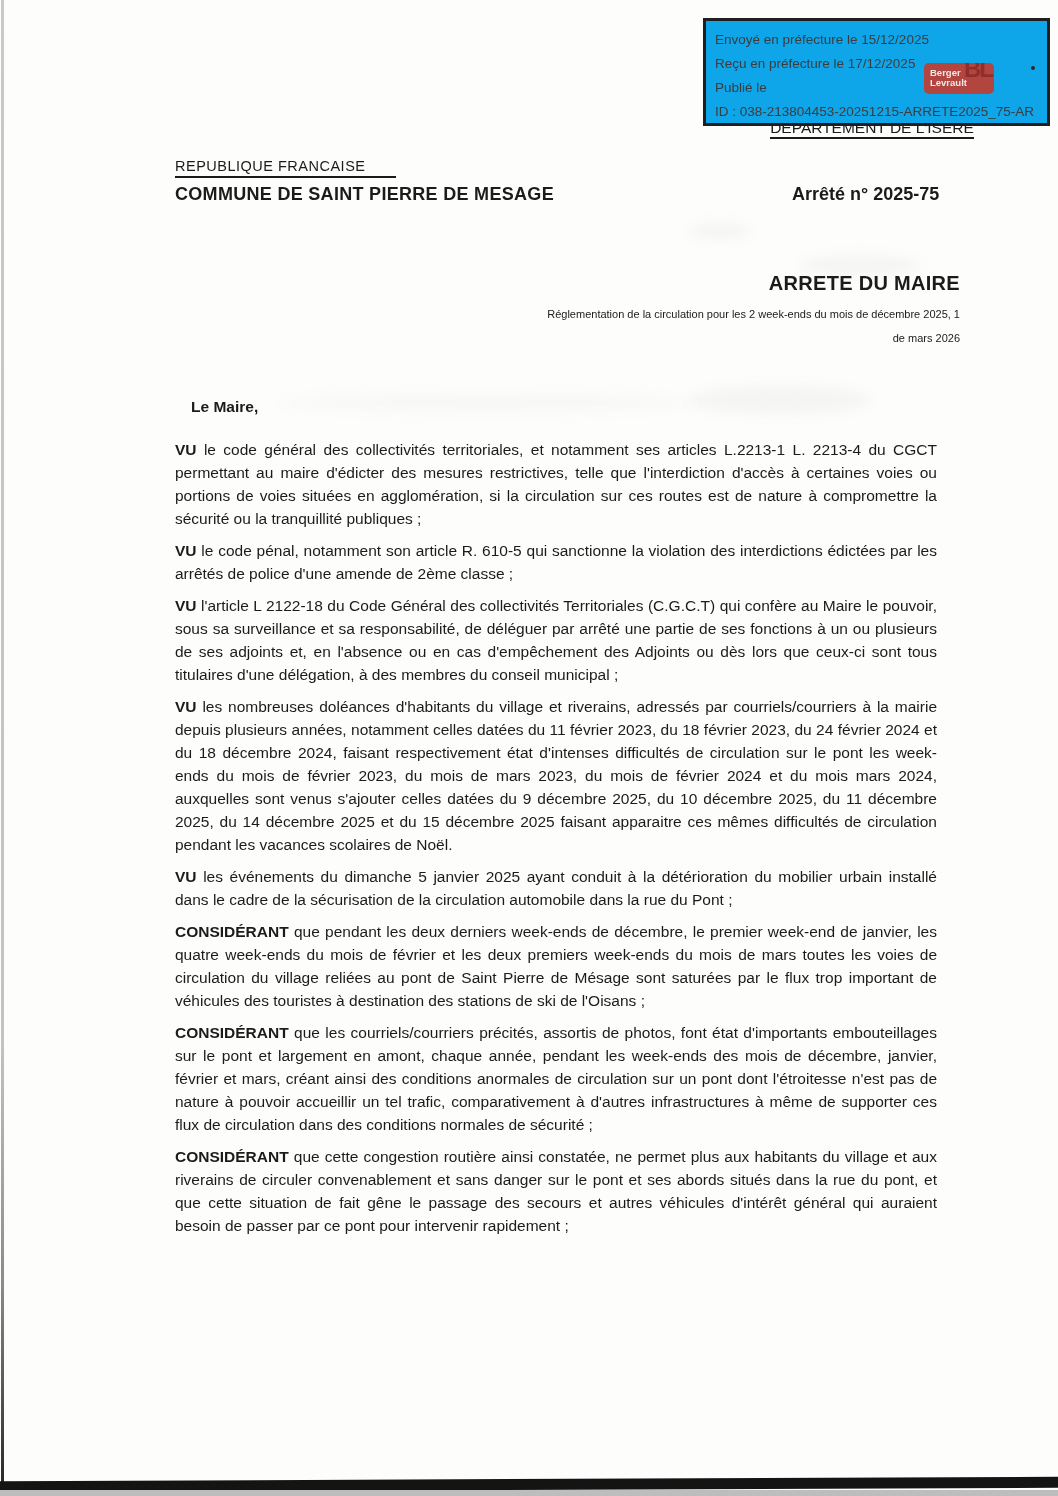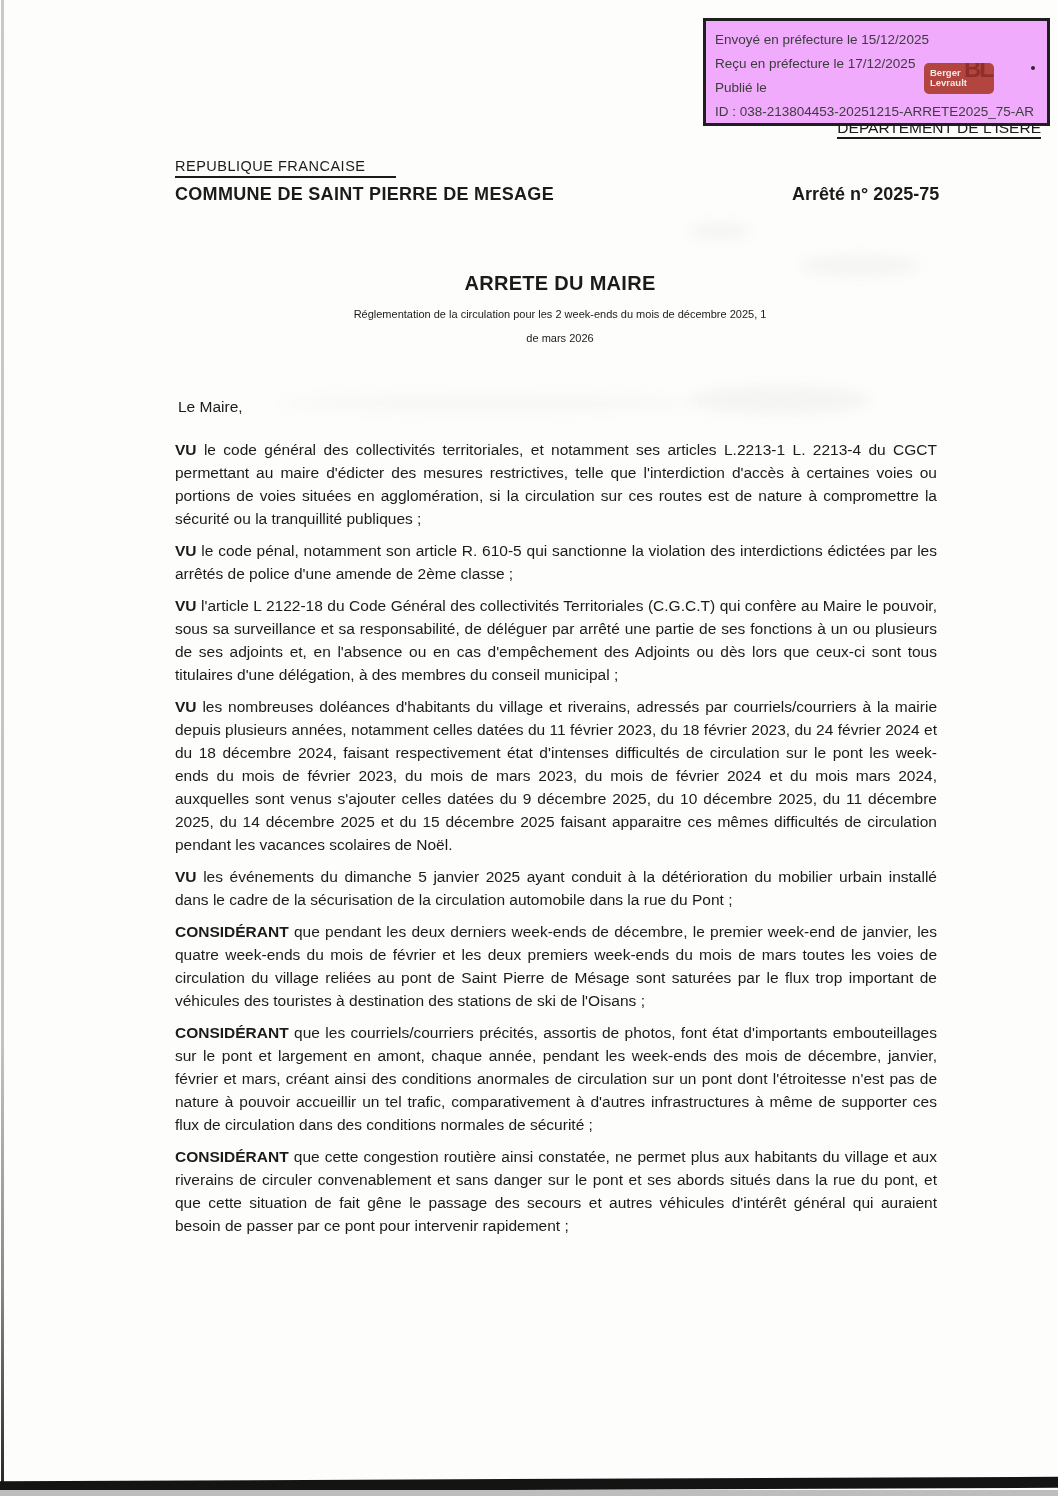--- a/index.html
+++ b/index.html
@@ -25,21 +25,21 @@
   }
   .smudge{position:absolute;background:rgba(90,90,90,0.05);border-radius:50%;filter:blur(6px);}
   .sm1{left:690px;top:222px;width:60px;height:18px;}
   .sm2{left:800px;top:255px;width:120px;height:22px;}
   .sm3{left:280px;top:395px;width:420px;height:16px;background:rgba(90,90,90,0.04);}
   .sm4{left:690px;top:385px;width:180px;height:30px;background:rgba(90,90,90,0.05);}
 
   
   .stamp{
     position:absolute;left:703px;top:18px;width:332px;height:95px;
-    border:3px solid #1f1f1f;background:#f0abfc;
+    border:3px solid #1f1f1f;background:#0ea5e9;
     padding:7px 0 0 9px;box-sizing:content-box;
     font-size:13.5px;color:#3c3c3c;
   }
   .stamp .line{height:24px;line-height:24px;white-space:nowrap;}
   .stamp-logo{
     position:absolute;left:218px;top:42px;width:70px;height:31px;
     background:#b2453f;border-radius:5px;
     color:#f3e9e8;font-size:9.5px;font-weight:bold;line-height:10px;
     padding:5px 0 0 6px;box-sizing:border-box;overflow:hidden;
   }
@@ -50,46 +50,46 @@
   }
   .stamp-dot{position:absolute;left:1031px;top:66px;width:4px;height:4px;background:#2a2a2a;border-radius:50%;}
 
   
   .republique{
     position:absolute;left:175px;top:119px;
     font-size:14.5px;letter-spacing:0.5px;
     border-bottom:2px solid #1b1b1b;padding:0 30px 2px 0;margin-top:39px;
   }
   .departement{
-    position:absolute;left:703px;top:119px;width:338px;text-align:right;
+    position:absolute;left:703px;top:119px;width:338px;text-align:center;
     font-size:15.5px;
   }
   .departement span{border-bottom:2px solid #1b1b1b;padding-bottom:1px;}
   .commune{
     position:absolute;left:175px;top:184px;
     font-size:18px;font-weight:bold;letter-spacing:0.3px;
   }
   .arrete-num{
     position:absolute;left:755px;top:184px;
     font-size:18px;font-weight:bold;margin-left:37px;
   }
 
   
   .title-block{
-    position:absolute;left:160px;top:272px;width:800px;text-align:center;
+    position:absolute;left:160px;top:272px;width:800px;text-align:right;
   }
   .title-main{font-size:20px;font-weight:bold;letter-spacing:0.3px;margin-bottom:7px;}
   .title-sub{font-size:11px;line-height:24px;}
 
   
   .body-text{
     position:absolute;left:175px;top:395px;width:762px;
     font-size:15.5px;line-height:23px;text-align:justify;
   }
-  .salutation{font-weight:normal;margin:0 0 20px 3px;}
+  .salutation{font-weight:bold;margin:0 0 20px 16px;}
   .body-text p{margin:0 0 9px 0;}
   .body-text p strong{font-weight:bold;}
 </style>
 </head>
 <body>
 
 <div class="page">
 
   <div class="scan-left-edge"></div>
   <div class="smudge sm1"></div>

